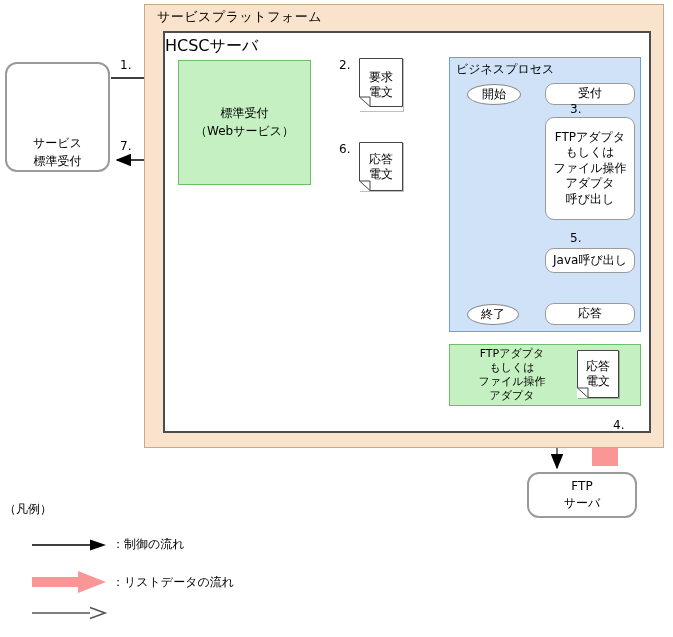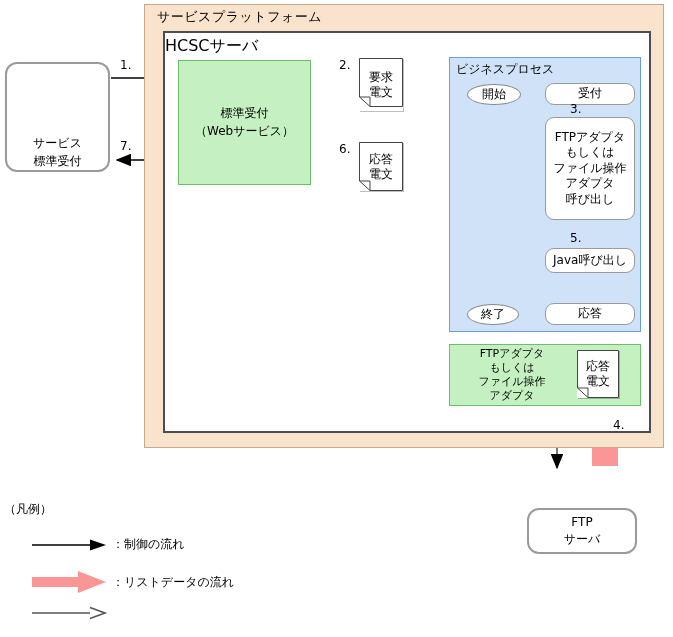--- a/index.html
+++ b/index.html
@@ -79,21 +79,21 @@
     left:452px;top:347px;width:120px;height:56px;
     display:flex;align-items:center;justify-content:center;text-align:center;
     font-size:11px;line-height:1.28;
   }
 
   
   #ftp-server{
     left:527px;top:472px;width:110px;height:46px;
     background:#ffffff;border:2px solid #9a9a9a;border-radius:12px;
     display:flex;align-items:center;justify-content:center;text-align:center;
-    font-size:12px;line-height:1.45;margin-top:36px;
+    font-size:12px;line-height:1.45;
   }
 
   
   .doc{
     background:#ffffff;
     display:flex;align-items:center;justify-content:center;text-align:center;
     font-size:12px;line-height:1.25;
     filter:drop-shadow(1px 1px 0 rgba(0,0,0,0.25));
   }
   .doc .doc-bg{position:absolute;inset:0;}

